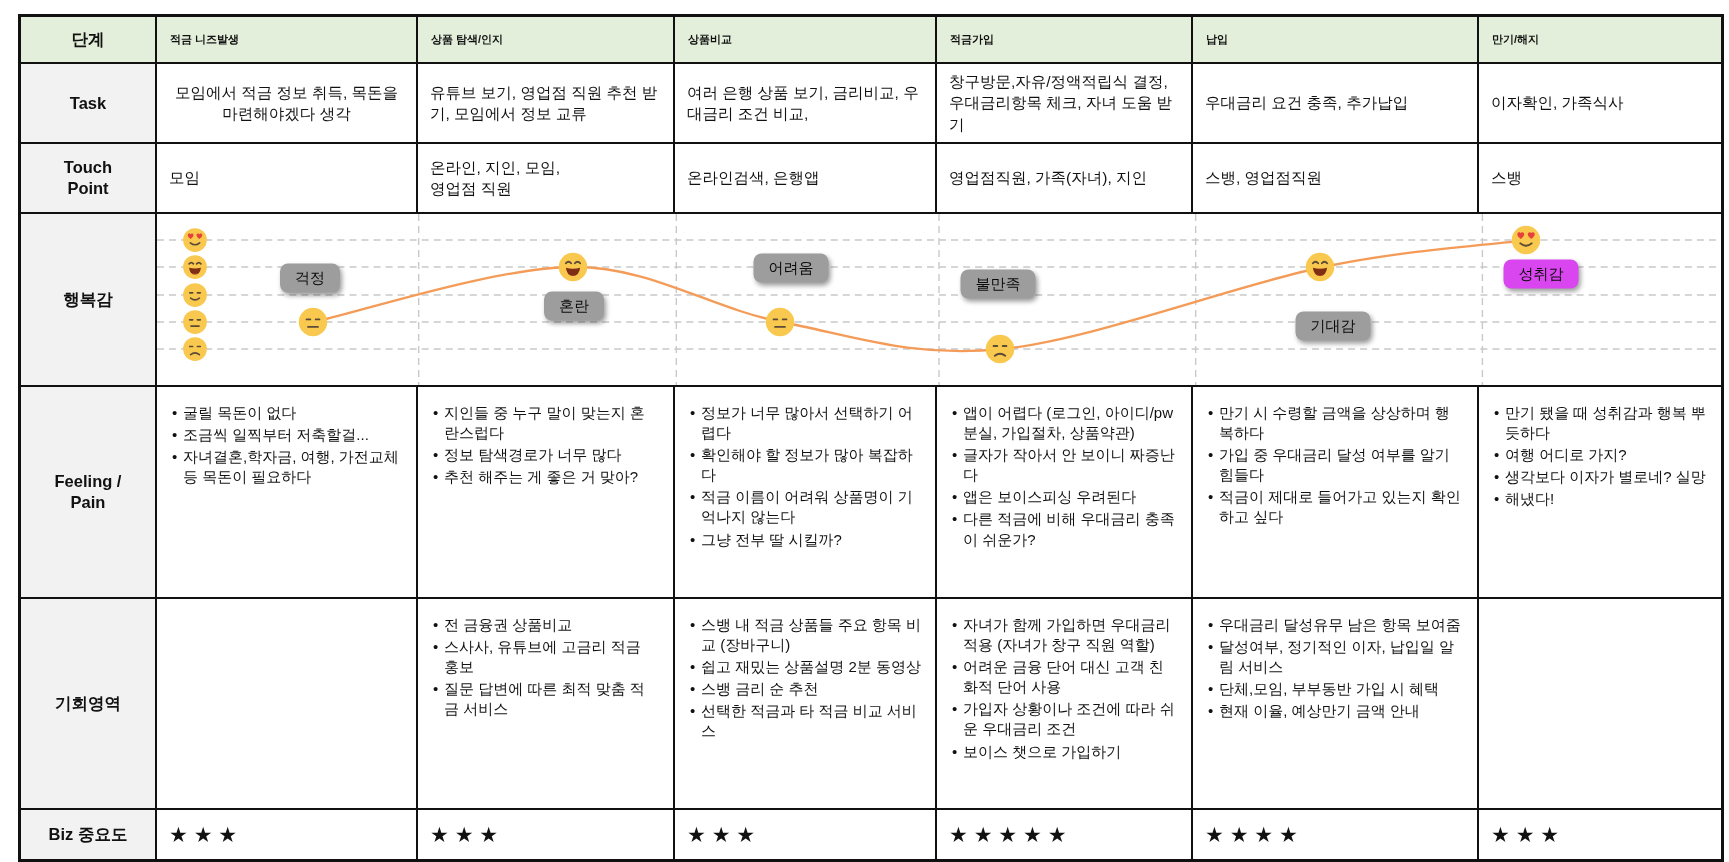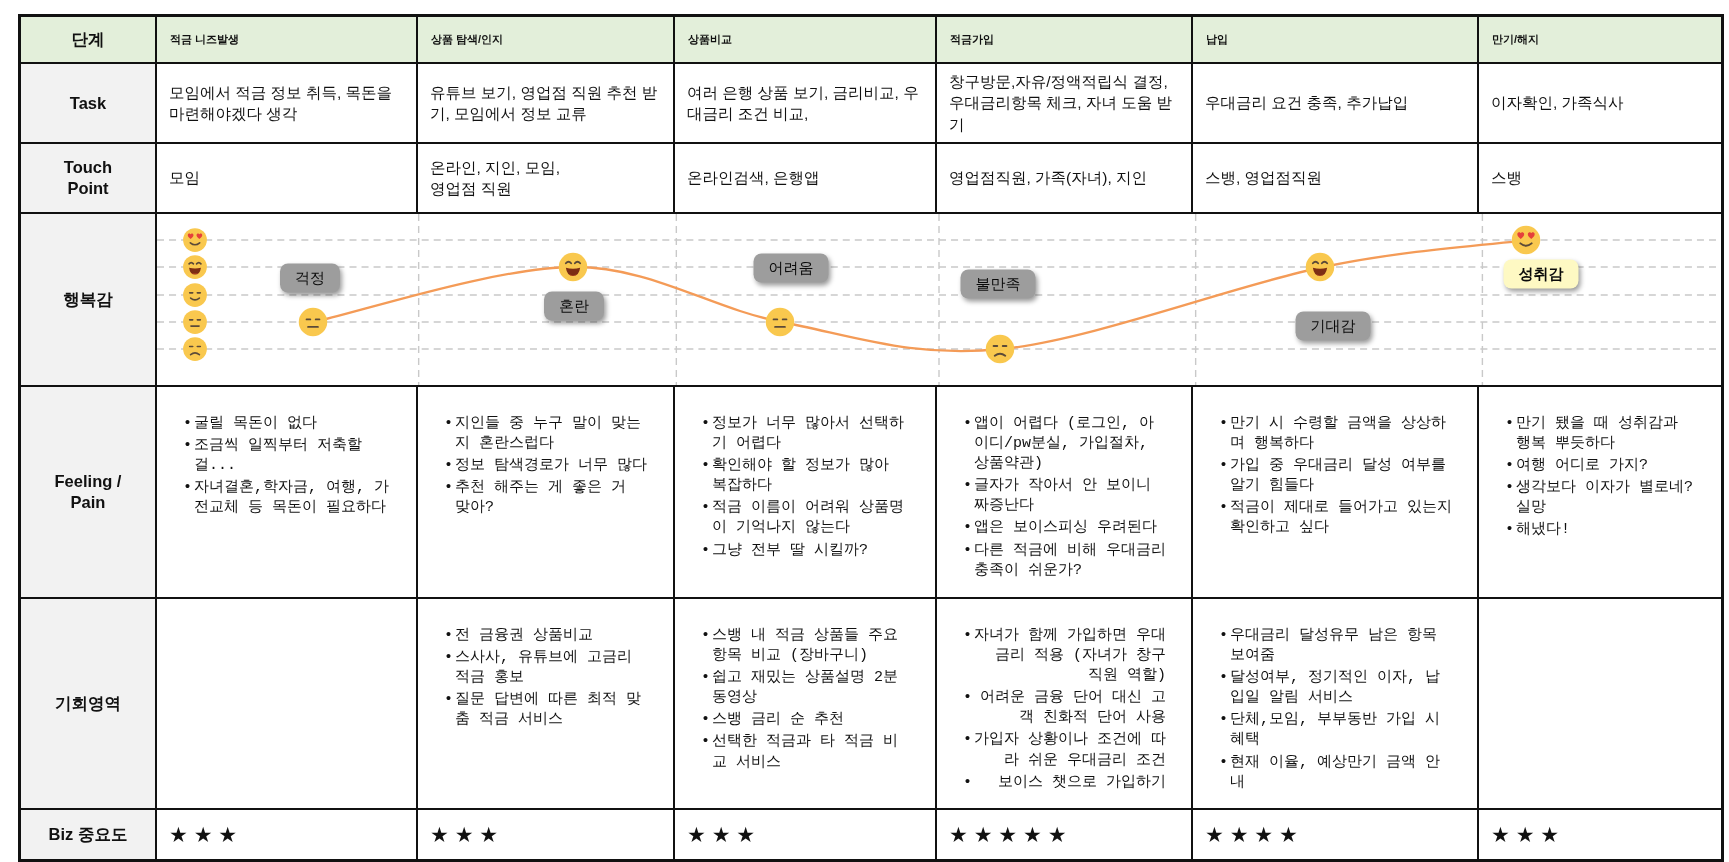--- a/index.html
+++ b/index.html
@@ -12,21 +12,21 @@
   .cell{box-sizing:border-box;border-right:2px solid #111;border-bottom:2px solid #111;overflow:hidden;background:#fff;}
   .last-col{border-right:none;padding-left:15px;}
   .bottom{border-bottom:none;}
   .head{background:#E3EFDA;font-weight:700;font-size:11px;display:flex;align-items:center;padding:4px 13px;}
   .label{background:#F2F2F2;font-weight:700;font-size:16.5px;display:flex;align-items:center;justify-content:center;
          text-align:center;white-space:pre-line;line-height:1.25;}
   .label.head{background:#E3EFDA;}
   .body-cell{font-size:15.5px;line-height:1.38;display:flex;align-items:center;padding:8px 12px;}
   .touch-cell{white-space:pre-line;}
   .list-cell{font-size:15px;line-height:1.34;padding:10px 8px;}
-  .list-cell ul{list-style:none;margin:17px;padding:0;font-family:Liberation Mono, monospace;}
+  .list-cell ul{list-style:none;margin:6px;padding:0;}
   .list-cell li{position:relative;padding-left:12px;margin:0 0 2px 0;}
   .list-cell li::before{content:"\2022";position:absolute;left:1px;top:0;}
   .star-cell{font-size:21px;display:flex;align-items:center;padding:0 12px;}
   .happy-cell{position:relative;}
   .happy-cell svg.base{position:absolute;left:0;top:0;width:100%;height:100%;}
   .emoji{position:absolute;transform:translate(-50%,-50%);}
   .emoji svg{display:block;width:100%;height:100%;}
   .tagbox{position:absolute;transform:translate(-50%,-50%);background:#9D9D9D;border-radius:8px;
           padding:5px 15px;font-size:15px;color:#0a0a0a;box-shadow:2px 3px 5px rgba(0,0,0,.4);white-space:nowrap;}
 </style>
@@ -170,24 +170,24 @@
               <path stroke="none" fill="#E5403B" d="M27,18.5 C23.6,16 22,13.8 22.5,11.7 C22.9,9.9 25.1,9.2 26.4,10.2 L27,10.8 L27.6,10.2 C28.9,9.2 31.1,9.9 31.5,11.7 C32,13.8 30.4,16 27,18.5 Z"></path>
               <path d="M12.5,24.5 Q20,30.8 27.5,24.5"></path>
             </g>
           </svg>
         </div>
         <div class="tagbox" style="left: 153px; top: 64px; background: rgb(157, 157, 157);">걱정</div>
         <div class="tagbox" style="left: 417px; top: 92px; background: rgb(157, 157, 157);">혼란</div>
         <div class="tagbox" style="left: 634px; top: 54px; background: rgb(157, 157, 157);">어려움</div>
         <div class="tagbox" style="left: 841px; top: 70px; background: rgb(157, 157, 157);">불만족</div>
         <div class="tagbox" style="left: 1176px; top: 112px; background: rgb(157, 157, 157);">기대감</div>
-        <div class="tagbox" style="left: 1384px; top: 60px; background: #fef9c3; font-weight: bold;">성취감</div>
+        <div class="tagbox" style="left: 1384px; top: 60px; background: #d946ef;">성취감</div>
       </div>
   <div class="cell head stage-head" style="grid-area: 1 / 2;">적금 니즈발생</div>
-      <div class="cell body-cell task-cell" style="grid-area: 2 / 2;">모임에서 적금 정보 취득, 목돈을 마련해야겠다 생각</div>
+      <div class="cell body-cell task-cell" style="grid-area: 2 / 2; text-align: center;">모임에서 적금 정보 취득, 목돈을 마련해야겠다 생각</div>
       <div class="cell body-cell touch-cell" style="grid-area: 3 / 2;">모임</div>
       <div class="cell list-cell" style="grid-area: 5 / 2;">
         <ul>
           <li>굴릴 목돈이 없다</li>
           <li>조금씩 일찍부터 저축할걸...</li>
           <li>자녀결혼,학자금, 여행, 가전교체 등 목돈이 필요하다</li>
         </ul>
       </div>
       <div class="cell list-cell" style="grid-area: 6 / 2;"></div>
       <div class="cell star-cell bottom" style="grid-area: 7 / 2;">★ ★ ★</div>
@@ -234,21 +234,21 @@
       <div class="cell body-cell task-cell" style="grid-area: 2 / 5;">창구방문,자유/정액적립식 결정, 우대금리항목 체크, 자녀 도움 받기</div>
       <div class="cell body-cell touch-cell" style="grid-area: 3 / 5;">영업점직원, 가족(자녀), 지인</div>
       <div class="cell list-cell" style="grid-area: 5 / 5;">
         <ul>
           <li>앱이 어렵다 (로그인, 아이디/pw분실, 가입절차, 상품약관)</li>
           <li>글자가 작아서 안 보이니 짜증난다</li>
           <li>앱은 보이스피싱 우려된다</li>
           <li>다른 적금에 비해 우대금리 충족이 쉬운가?</li>
         </ul>
       </div>
-      <div class="cell list-cell" style="grid-area: 6 / 5; text-align: right;">
+      <div class="cell list-cell" style="grid-area: 6 / 5;">
         <ul>
           <li>자녀가 함께 가입하면 우대금리 적용 (자녀가 창구 직원 역할)</li>
           <li>어려운 금융 단어 대신 고객 친화적 단어 사용</li>
           <li>가입자 상황이나 조건에 따라 쉬운 우대금리 조건</li>
           <li>보이스 챗으로 가입하기</li>
         </ul>
       </div>
       <div class="cell star-cell bottom" style="grid-area: 7 / 5;">★ ★ ★ ★ ★</div>
       <div class="cell head stage-head" style="grid-area: 1 / 6;">납입</div>
       <div class="cell body-cell task-cell" style="grid-area: 2 / 6;">우대금리 요건 충족, 추가납입</div>

